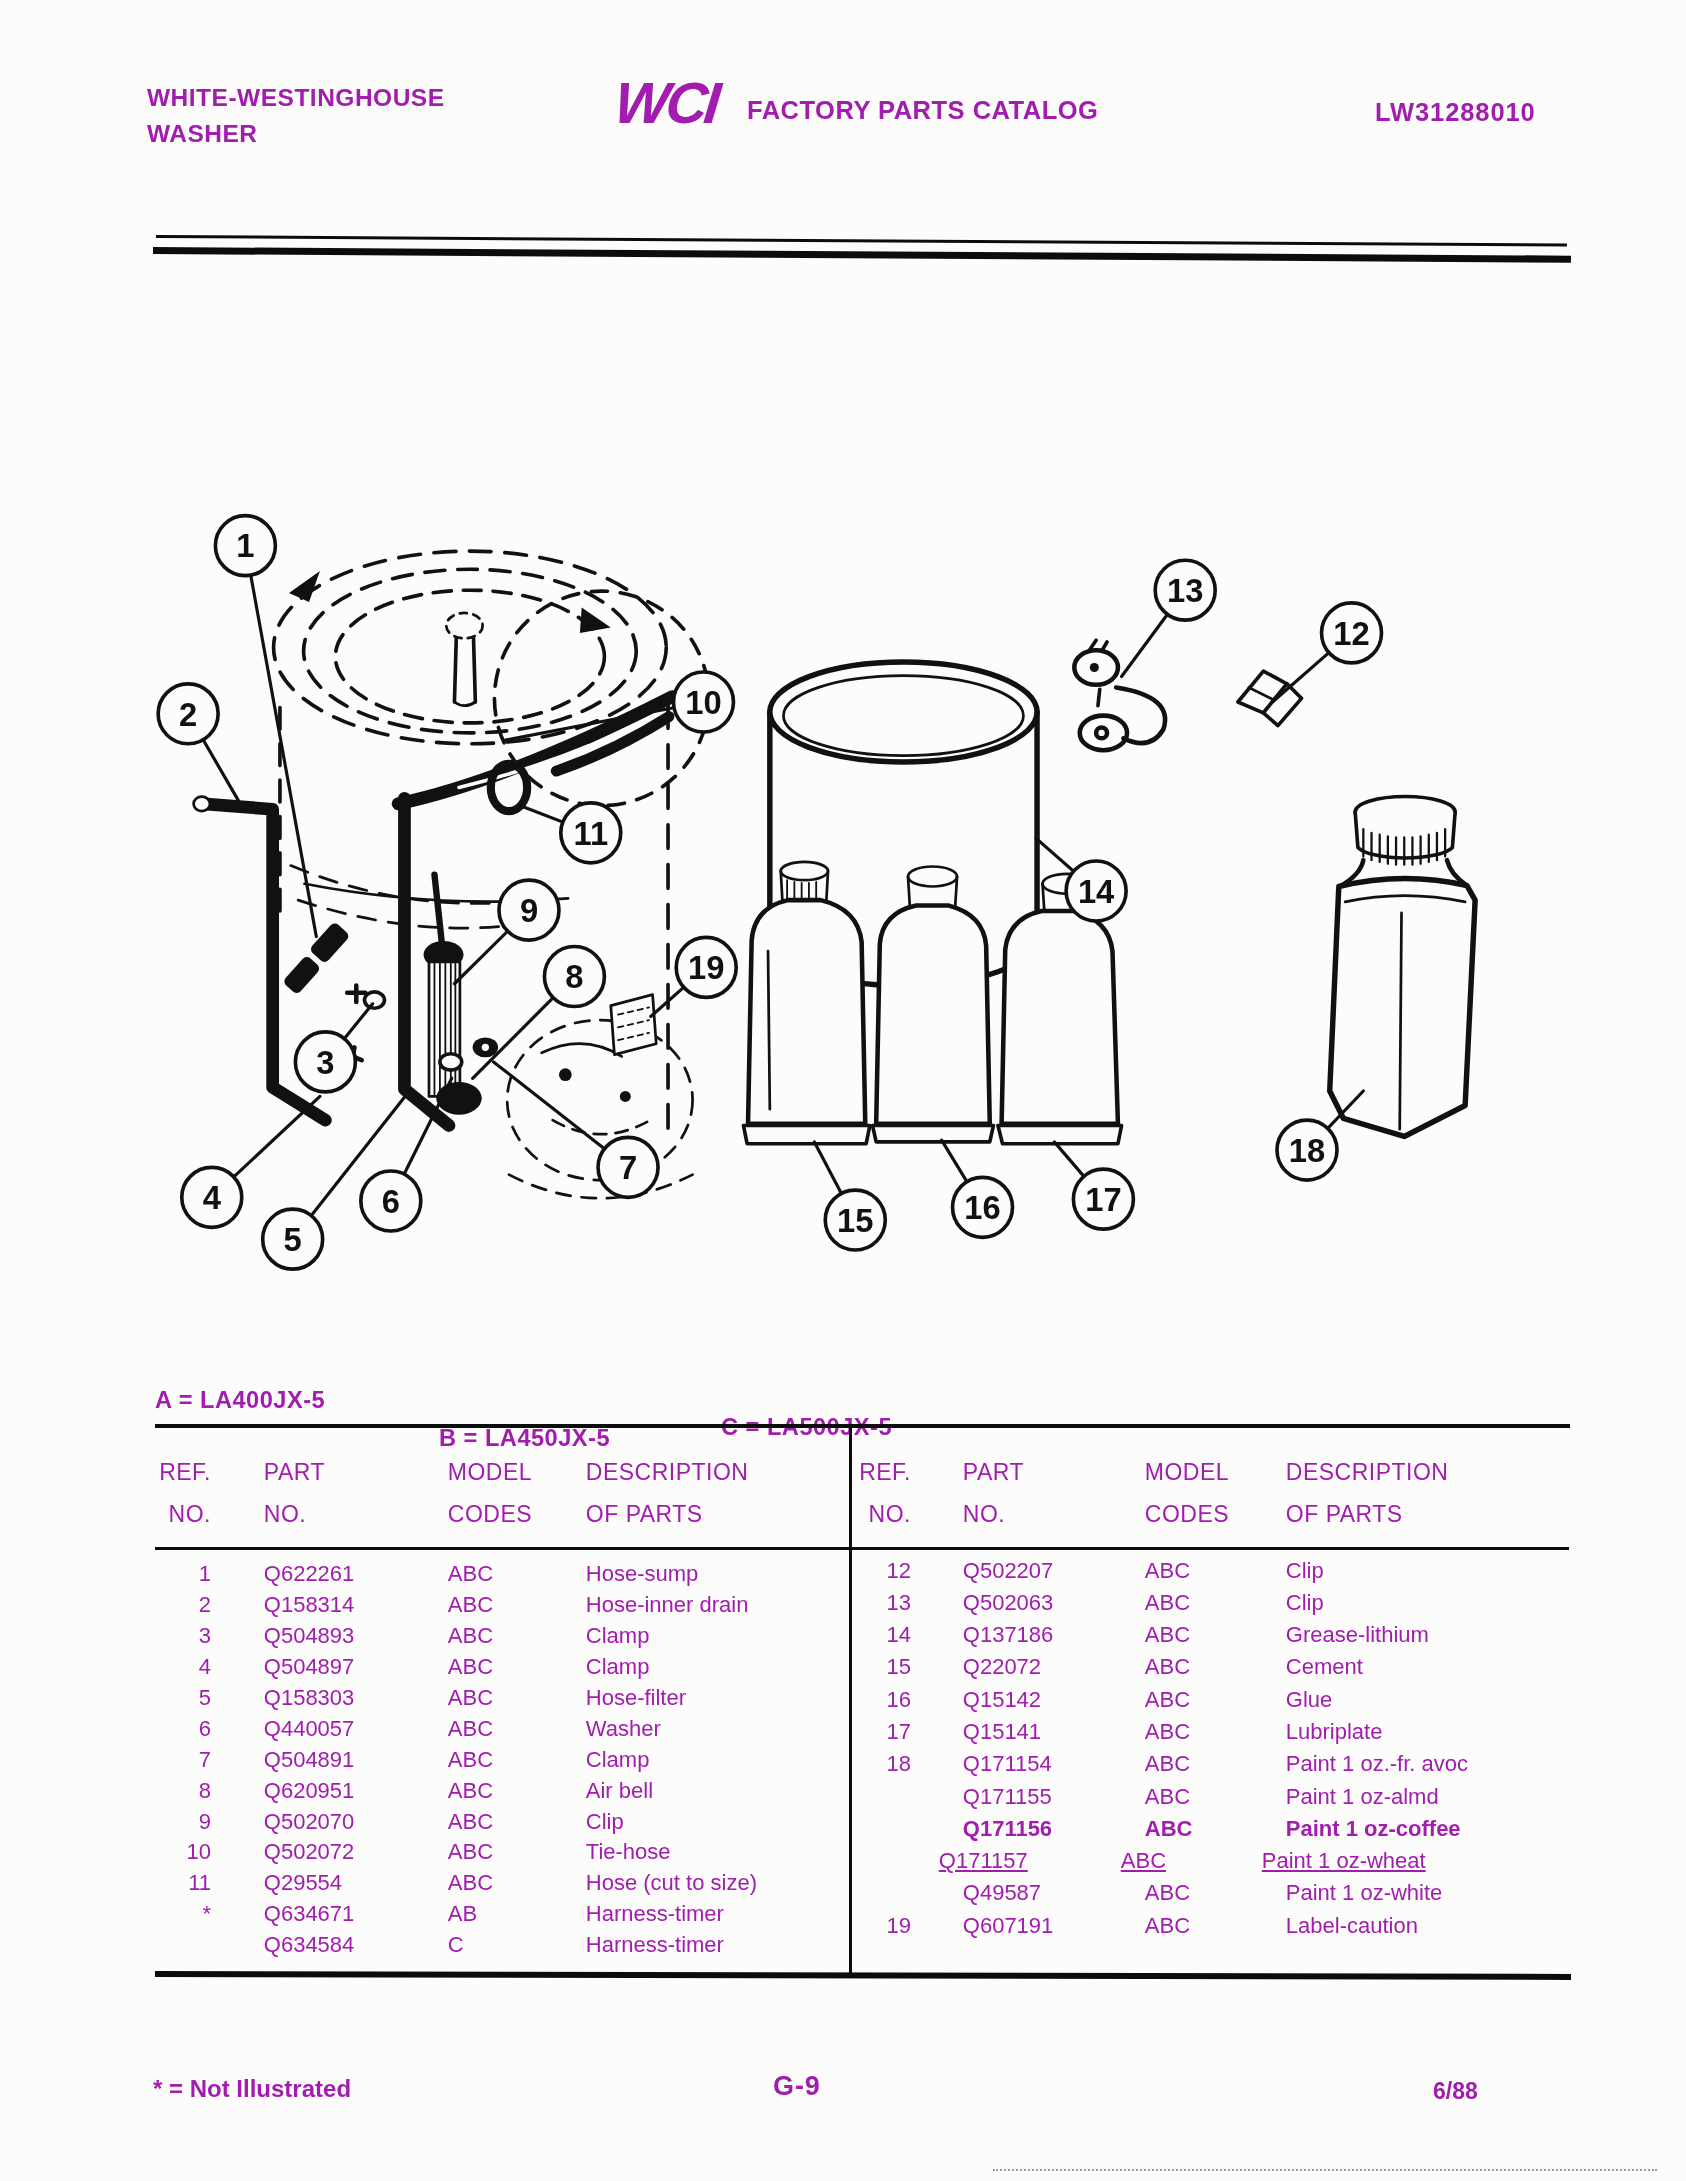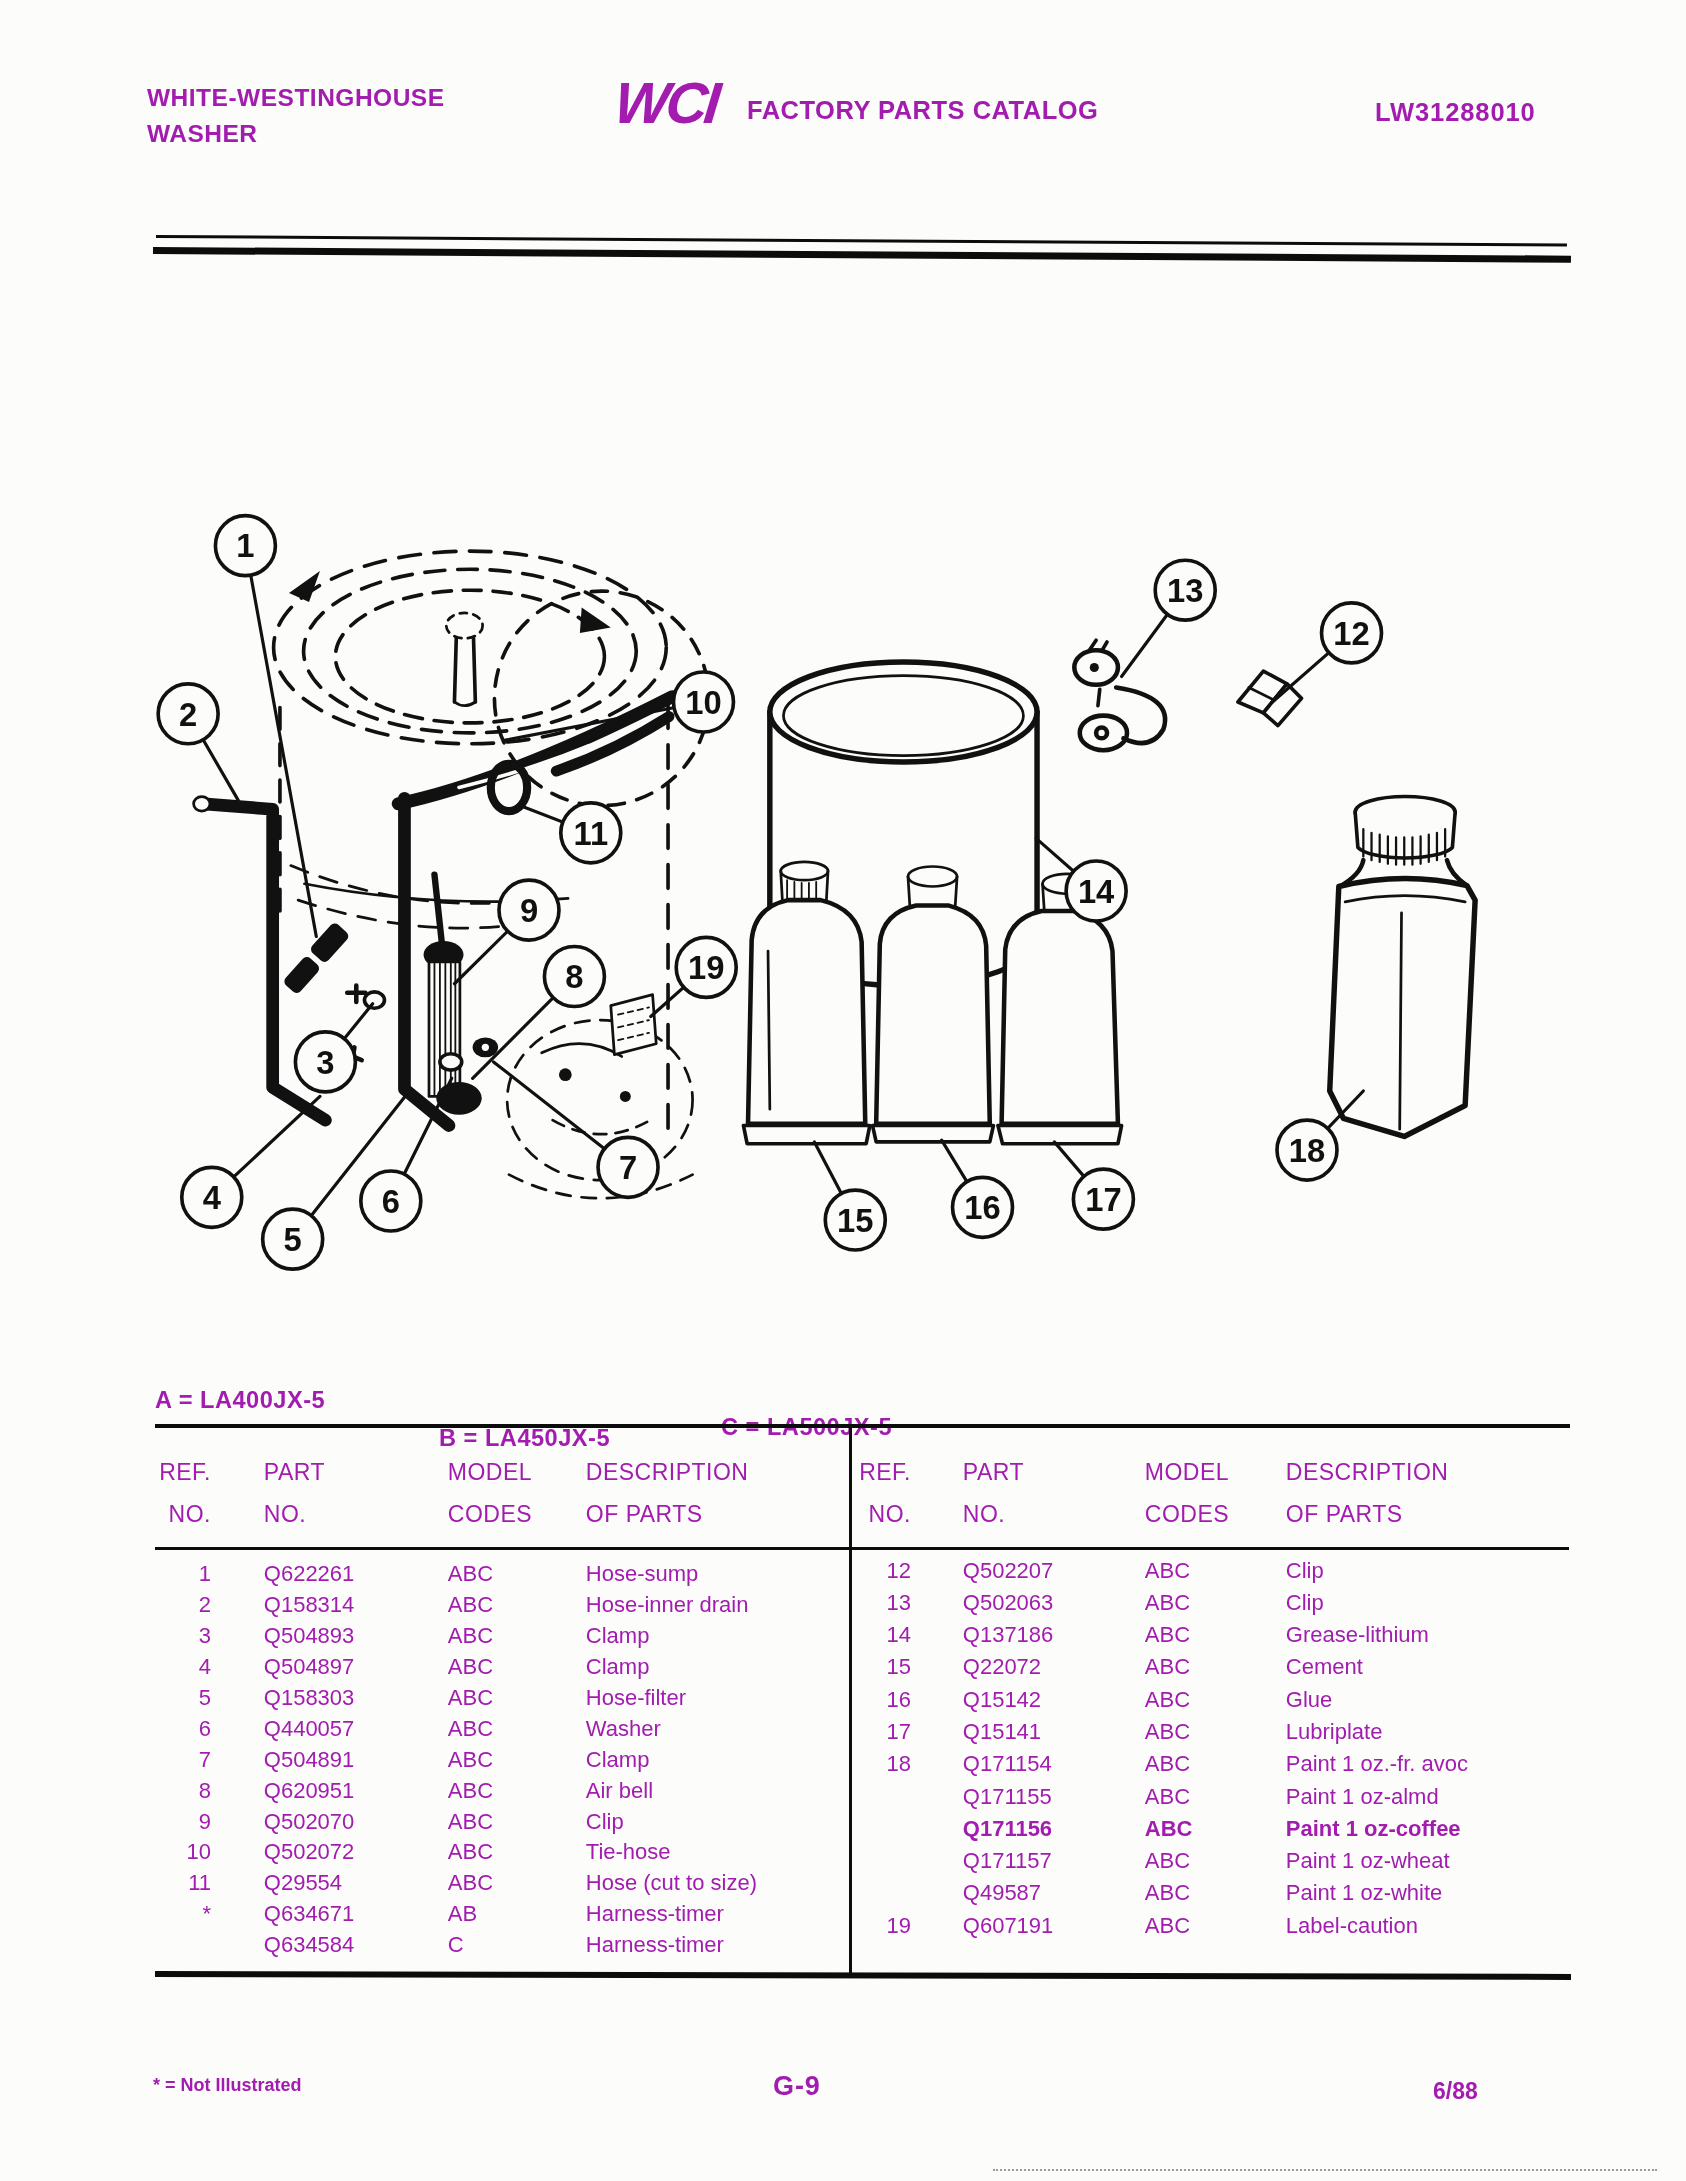--- a/index.html
+++ b/index.html
@@ -38,21 +38,21 @@
   .pgrid-r { display:grid; grid-template-columns:102px 182px 141px auto; width:707px; }
   .thead { font-size:23px; letter-spacing:0.5px; line-height:42px; }
   .thead .cell { white-space:pre-line; }
   .prow { height:31px; line-height:31px; font-size:22px; }
   .prow-r { height:32px; line-height:32px; }
   .c-ref   { text-align:right; padding-right:51px; }
   .c-ref-r { text-align:right; padding-right:50px; }
   .c-part, .c-codes, .c-desc { text-align:left; padding-left:1.8px; }
 
   
-  .footnote { left:153px; top:2075px; font-size:18px; font-weight:bold; }
+  .footnote { left:153px; top:2075px; font-size:24px; font-weight:bold; }
   .page-number { left:773px; top:2071px; width:145px; text-align:left; font-size:27px; font-weight:bold; letter-spacing:0.9px; }
   .rev-date { left:1433px; top:2078px; font-size:23px; font-weight:bold; }
   .bottom-dots { left:993px; top:2169px; width:664px; height:0; border-top:2.7px dotted #9a9a98; }
 </style>
 </head>
 <body>
 
 <div class="page">
 
   <div class="abs brand">WHITE-WESTINGHOUSE
@@ -402,21 +402,21 @@
         <div class="c-part">Q171155</div>
         <div class="c-codes">ABC</div>
         <div class="c-desc">Paint 1 oz-almd</div>
       </div>
       <div class="abs prow pgrid-r prow-r" style="left: 859px; top: 1813px; font-weight: bold;">
         <div class="c-ref-r"></div>
         <div class="c-part">Q171156</div>
         <div class="c-codes">ABC</div>
         <div class="c-desc">Paint 1 oz-coffee</div>
       </div>
-      <div class="abs prow pgrid-r prow-r" style="left: 859px; top: 1845px;">
+      <div class="abs prow pgrid-r prow-r" style="left: 835px; top: 1845px; text-decoration: underline;">
         <div class="c-ref-r"></div>
         <div class="c-part">Q171157</div>
         <div class="c-codes">ABC</div>
         <div class="c-desc">Paint 1 oz-wheat</div>
       </div>
       <div class="abs prow pgrid-r prow-r" style="left: 859px; top: 1877px;">
         <div class="c-ref-r"></div>
         <div class="c-part">Q49587</div>
         <div class="c-codes">ABC</div>
         <div class="c-desc">Paint 1 oz-white</div>

